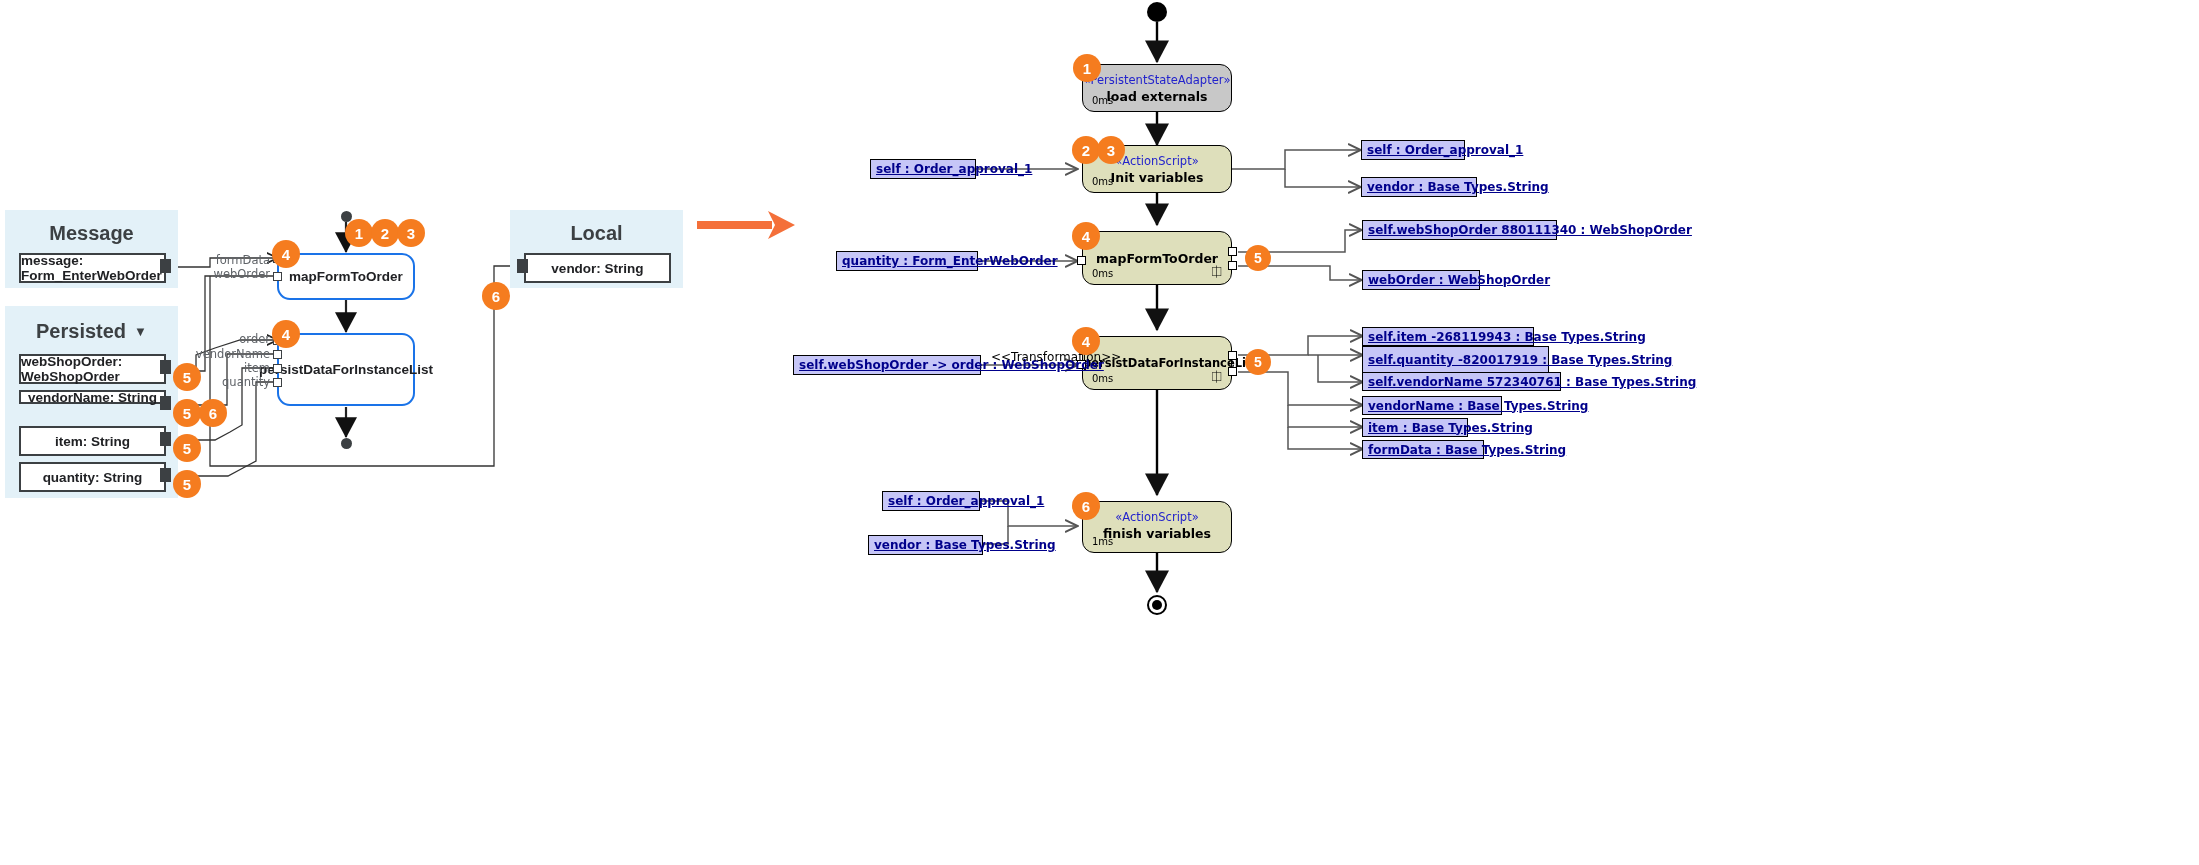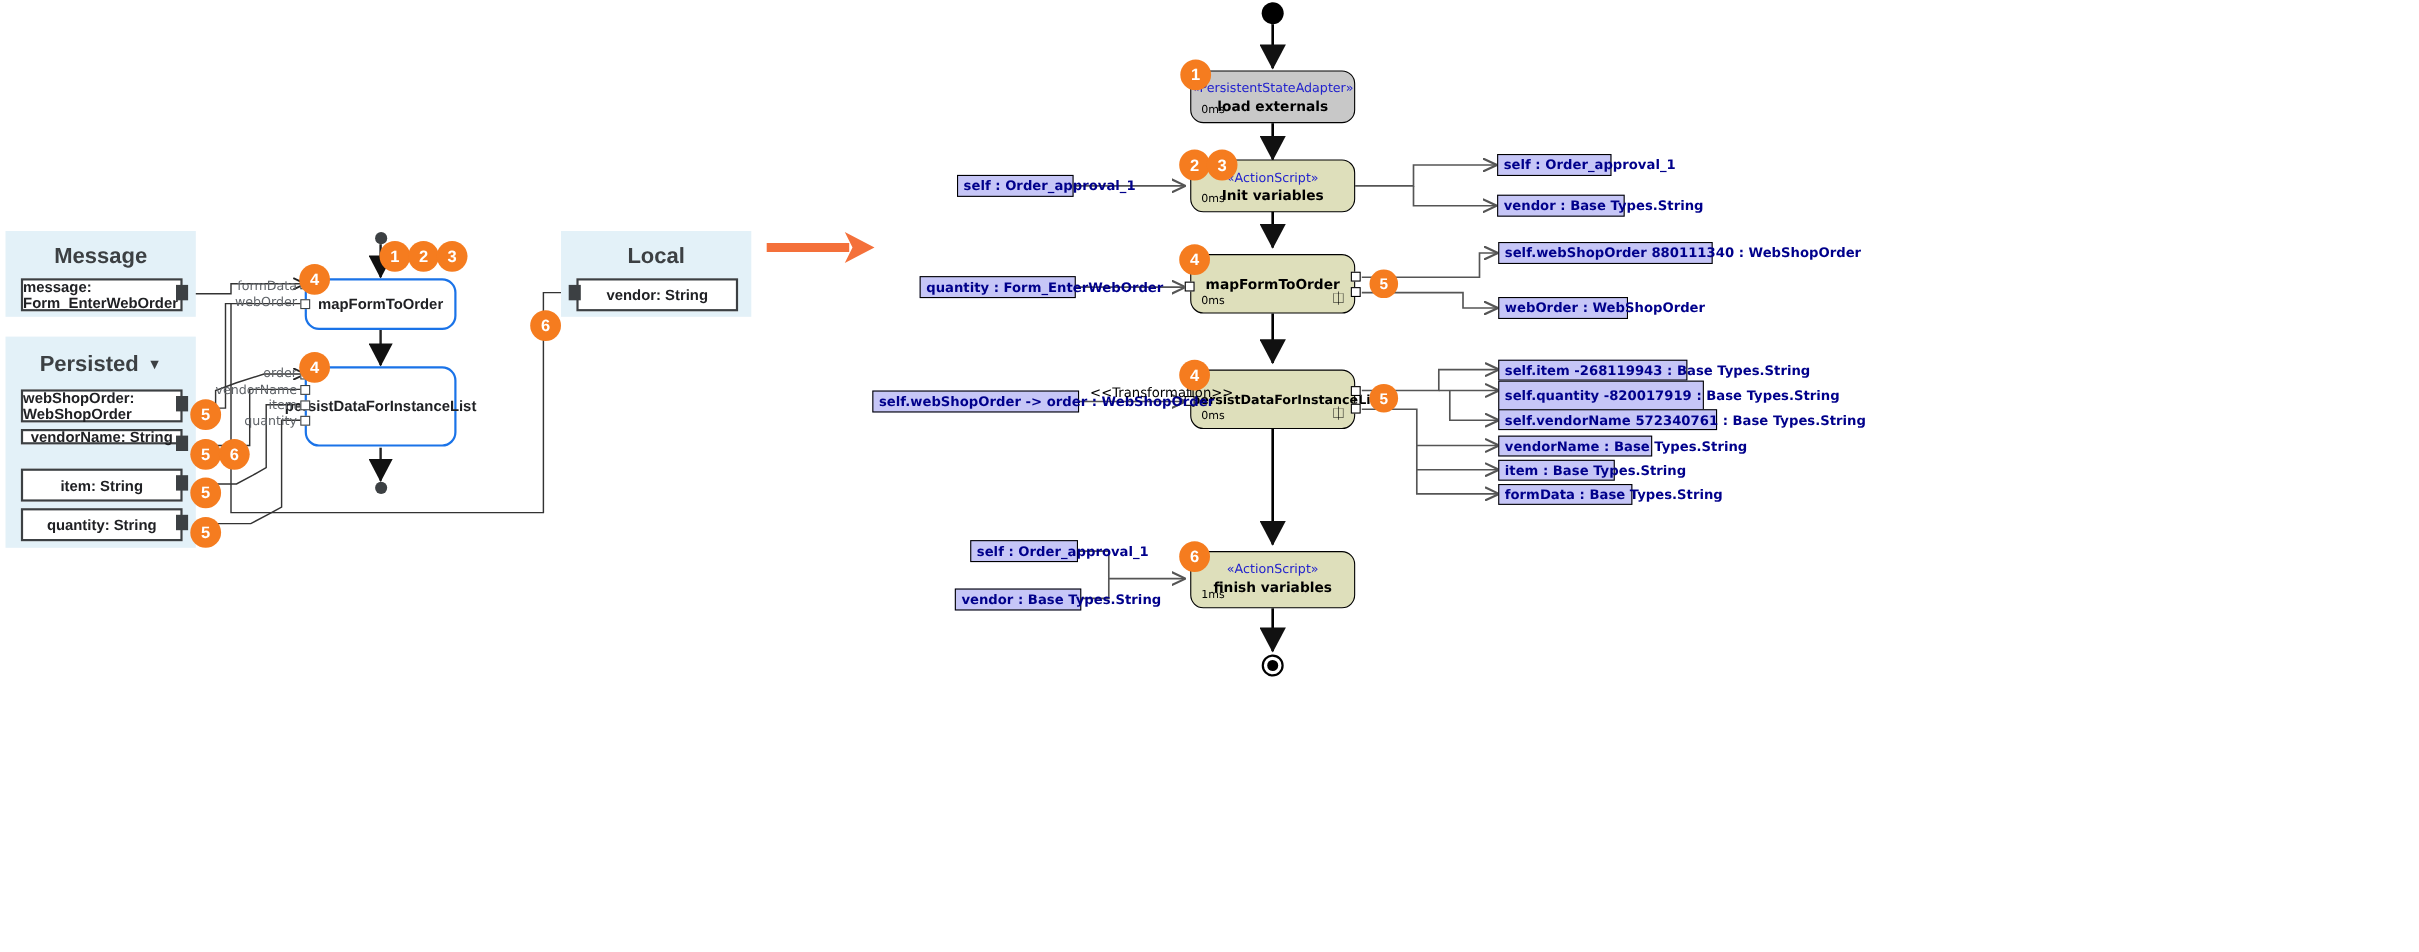--- a/index.html
+++ b/index.html
@@ -40,21 +40,21 @@
                 font-size:11.5px;color:#2222cc;}
   .node .nname{position:absolute;left:0;right:0;top:24px;text-align:center;
                font-size:12.5px;font-weight:bold;color:#000;}
   .node .nname.solo{top:50%;transform:translateY(-50%);}
   .node .ntime{position:absolute;left:9px;bottom:5px;font-size:10px;color:#000;}
   .node .rake{position:absolute;right:9px;bottom:6px;font-size:13px;color:#000;line-height:1;}
 
   .obj{position:absolute;background:#c6c6f7;border:1.3px solid #000;box-sizing:border-box;
        display:flex;align-items:center;padding:0 5px;font-family:"DejaVu Sans",sans-serif;
        font-size:12px;font-weight:bold;color:#00008b;white-space:nowrap;}
-  .obj span{}
+  .obj span{text-decoration:underline;}
 
   .edgelbl{position:absolute;font-size:12px;color:#000;white-space:nowrap;
            font-family:"DejaVu Sans",sans-serif;}
 
   .port{position:absolute;width:9px;height:9px;background:#fff;border:1.4px solid #000;
         box-sizing:border-box;}
 
   .dot-init{position:absolute;width:20px;height:20px;border-radius:50%;background:#000;}
   .dot-final{position:absolute;width:20px;height:20px;border-radius:50%;border:2px solid #000;
              box-sizing:border-box;background:#fff;}

